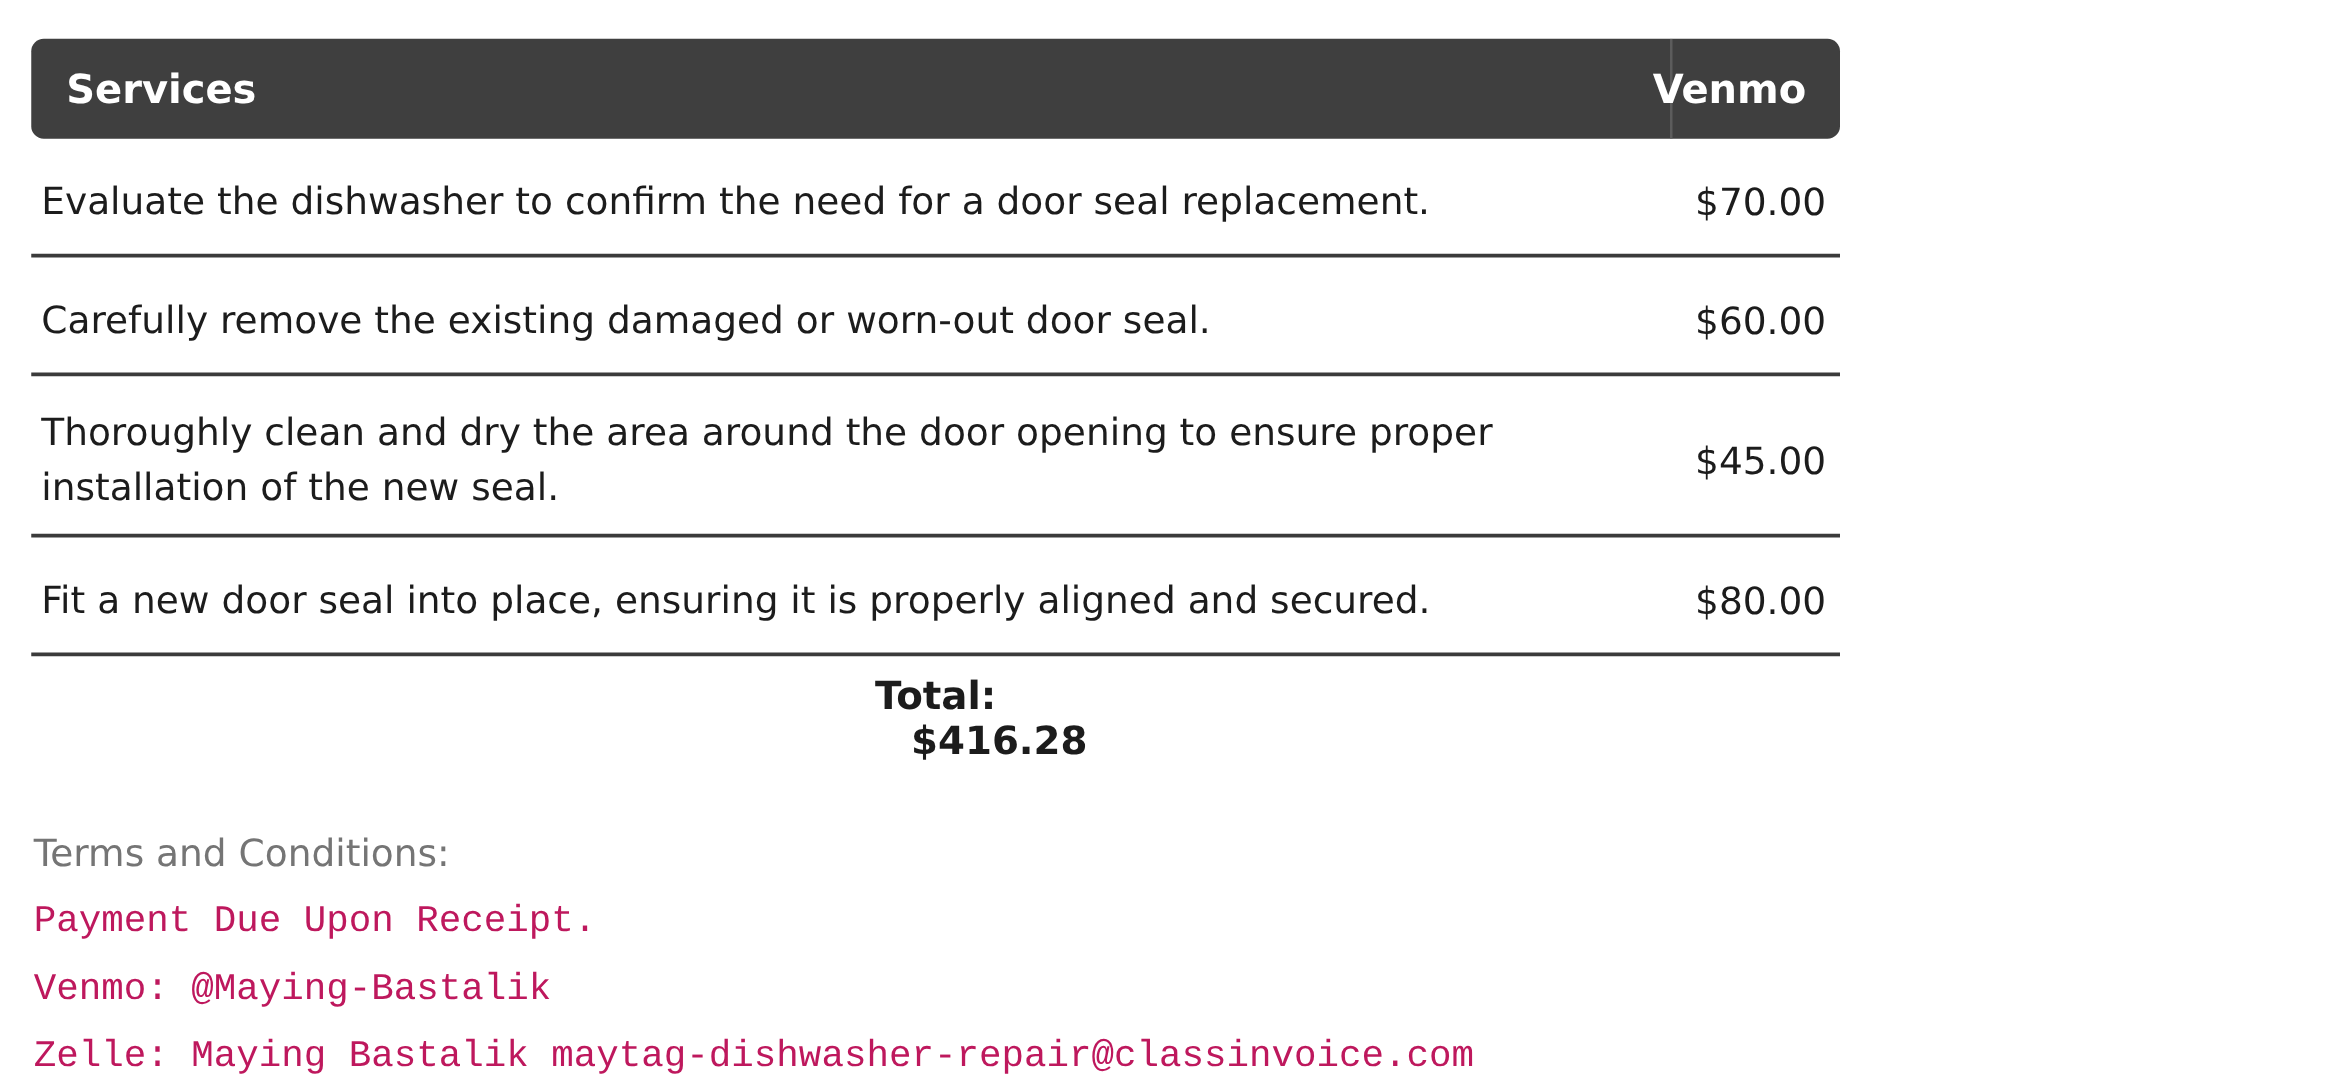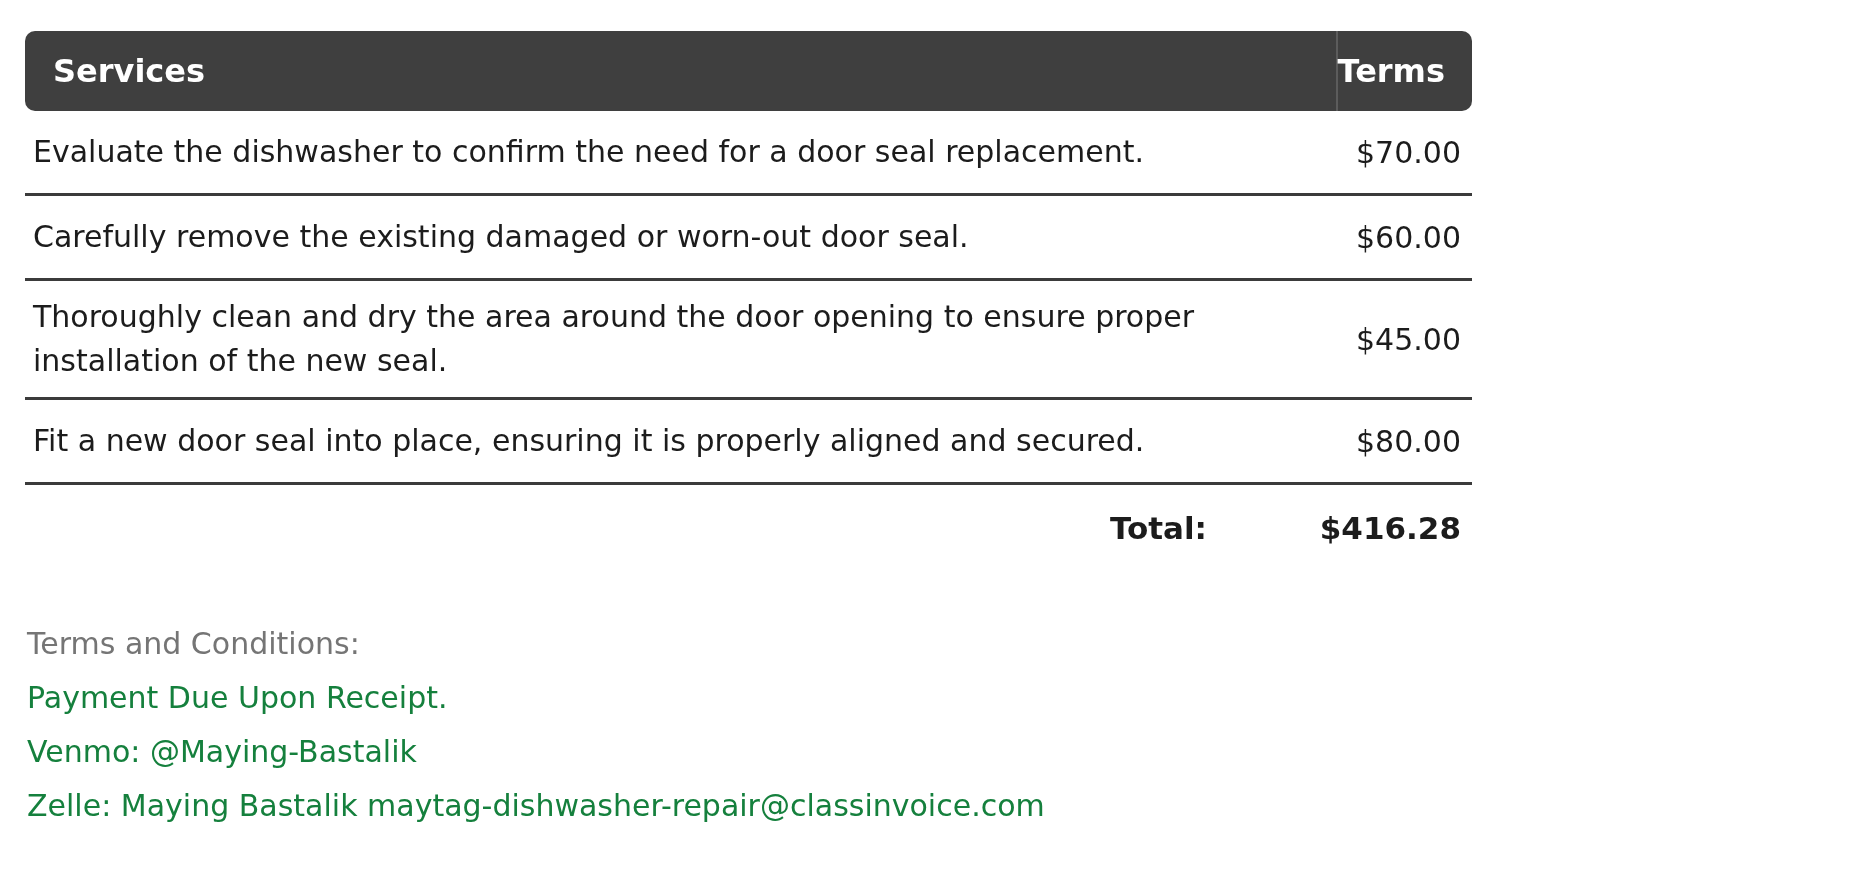--- a/index.html
+++ b/index.html
@@ -44,20 +44,21 @@
     padding-right: 27px;
     border-left: 2px solid #5c5c5c;
   }
   
   .service-row {
     display: flex;
     align-items: center;
     border-bottom: 3px solid #3b3b3b;
     min-height: 82px;
     font-size: 30px;
+    margin-top: 10px;
   }
   .row-desc {
     flex: 1;
     padding: 14px 10px 14px 8px;
     line-height: 44px;
   }
   .row-price {
     width: 136px;
     box-sizing: border-box;
     text-align: right;
@@ -65,51 +66,53 @@
     white-space: nowrap;
   }
   
   .total-row {
     display: flex;
     align-items: center;
     justify-content: flex-end;
     height: 86px;
     font-weight: bold;
     font-size: 31px;
+    flex-direction: column;
   }
   .total-amount {
     width: 265px;
     box-sizing: border-box;
     text-align: right;
     padding-right: 11px;
     white-space: nowrap;
   }
   
   .terms {
     margin-top: 46px;
     font-size: 30px;
     padding-left: 2px;
   }
   .terms-heading {
     color: #757575;
     line-height: 54px;
   }
   .terms-line {
-    color: #15803d;
+    color: #be185d;
     line-height: 54px;
+    font-family: Liberation Mono, monospace;
   }
 </style>
 </head>
 <body>
 
 <div class="invoice">
 
   <div class="table-header">
     <div class="th-services">Services</div>
-    <div class="th-price">Terms</div>
+    <div class="th-price">Venmo</div>
   </div>
 
   <div class="service-row">
     <div class="row-desc">Evaluate the dishwasher to confirm the need for a door seal replacement.</div>
     <div class="row-price">$70.00</div>
   </div>
 
   <div class="service-row">
     <div class="row-desc">Carefully remove the existing damaged or worn-out door seal.</div>
     <div class="row-price">$60.00</div>

